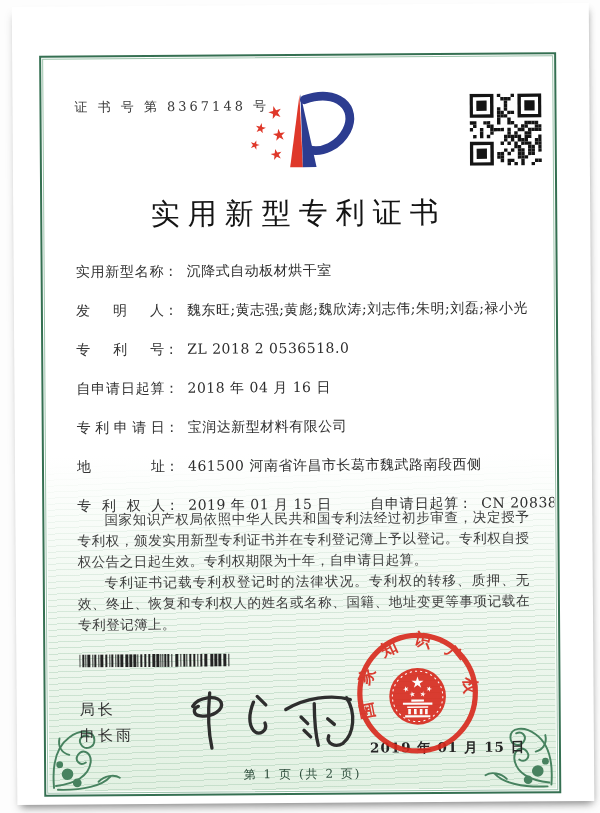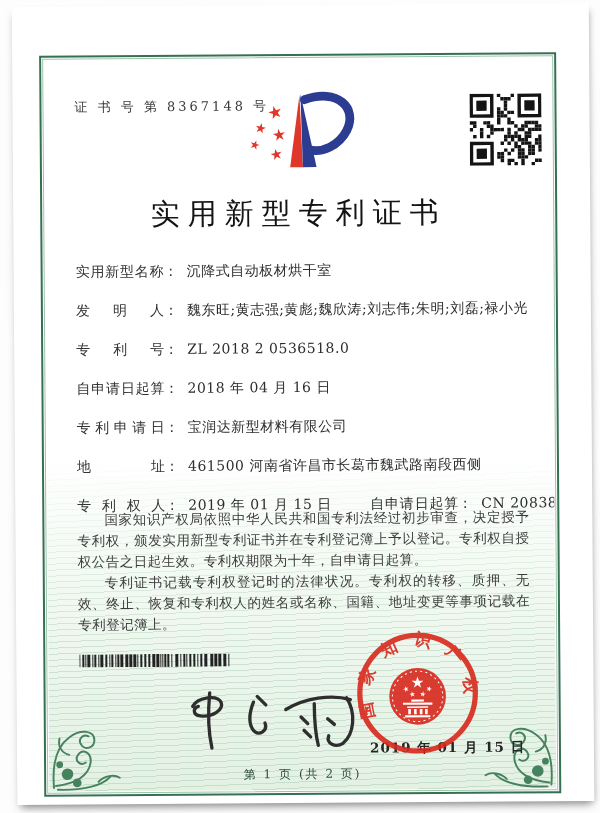--- a/index.html
+++ b/index.html
@@ -309,20 +309,24 @@
           <rect x="118" y="0" width="1" height="13" fill="#222"></rect>
           <rect x="121" y="0" width="2" height="13" fill="#222"></rect>
           <rect x="125" y="0" width="3" height="13" fill="#222"></rect>
           <rect x="131" y="0" width="3" height="13" fill="#222"></rect>
           <rect x="135" y="0" width="3" height="13" fill="#222"></rect>
           <rect x="139" y="0" width="3" height="13" fill="#222"></rect>
           <rect x="144" y="0" width="3" height="13" fill="#222"></rect>
           <rect x="149" y="0" width="1" height="13" fill="#222"></rect>
         </svg>
 
+      <div class="signer">
+        <div>局长</div>
+        <div>申长雨</div>
+      </div>
 
       <svg class="signature" viewBox="0 0 200 80">
         <g stroke="#2e2e2e" stroke-width="3.5" fill="none" stroke-linecap="round" stroke-linejoin="round">
           <path d="M38,14 C36,34 36,54 40,72"></path>
           <path d="M20,28 C26,18 46,16 50,24 C53,32 40,40 28,38 C20,37 20,30 26,28"></path>
           <path d="M84,24 C80,34 78,46 84,54 C90,60 99,54 96,46"></path>
           <path d="M88,18 L97,27"></path>
           <path d="M118,32 C138,20 166,16 186,22"></path>
           <path d="M182,20 C192,36 190,58 178,68 C170,73 160,68 163,60"></path>
           <path d="M148,26 C148,42 149,58 152,70"></path>

